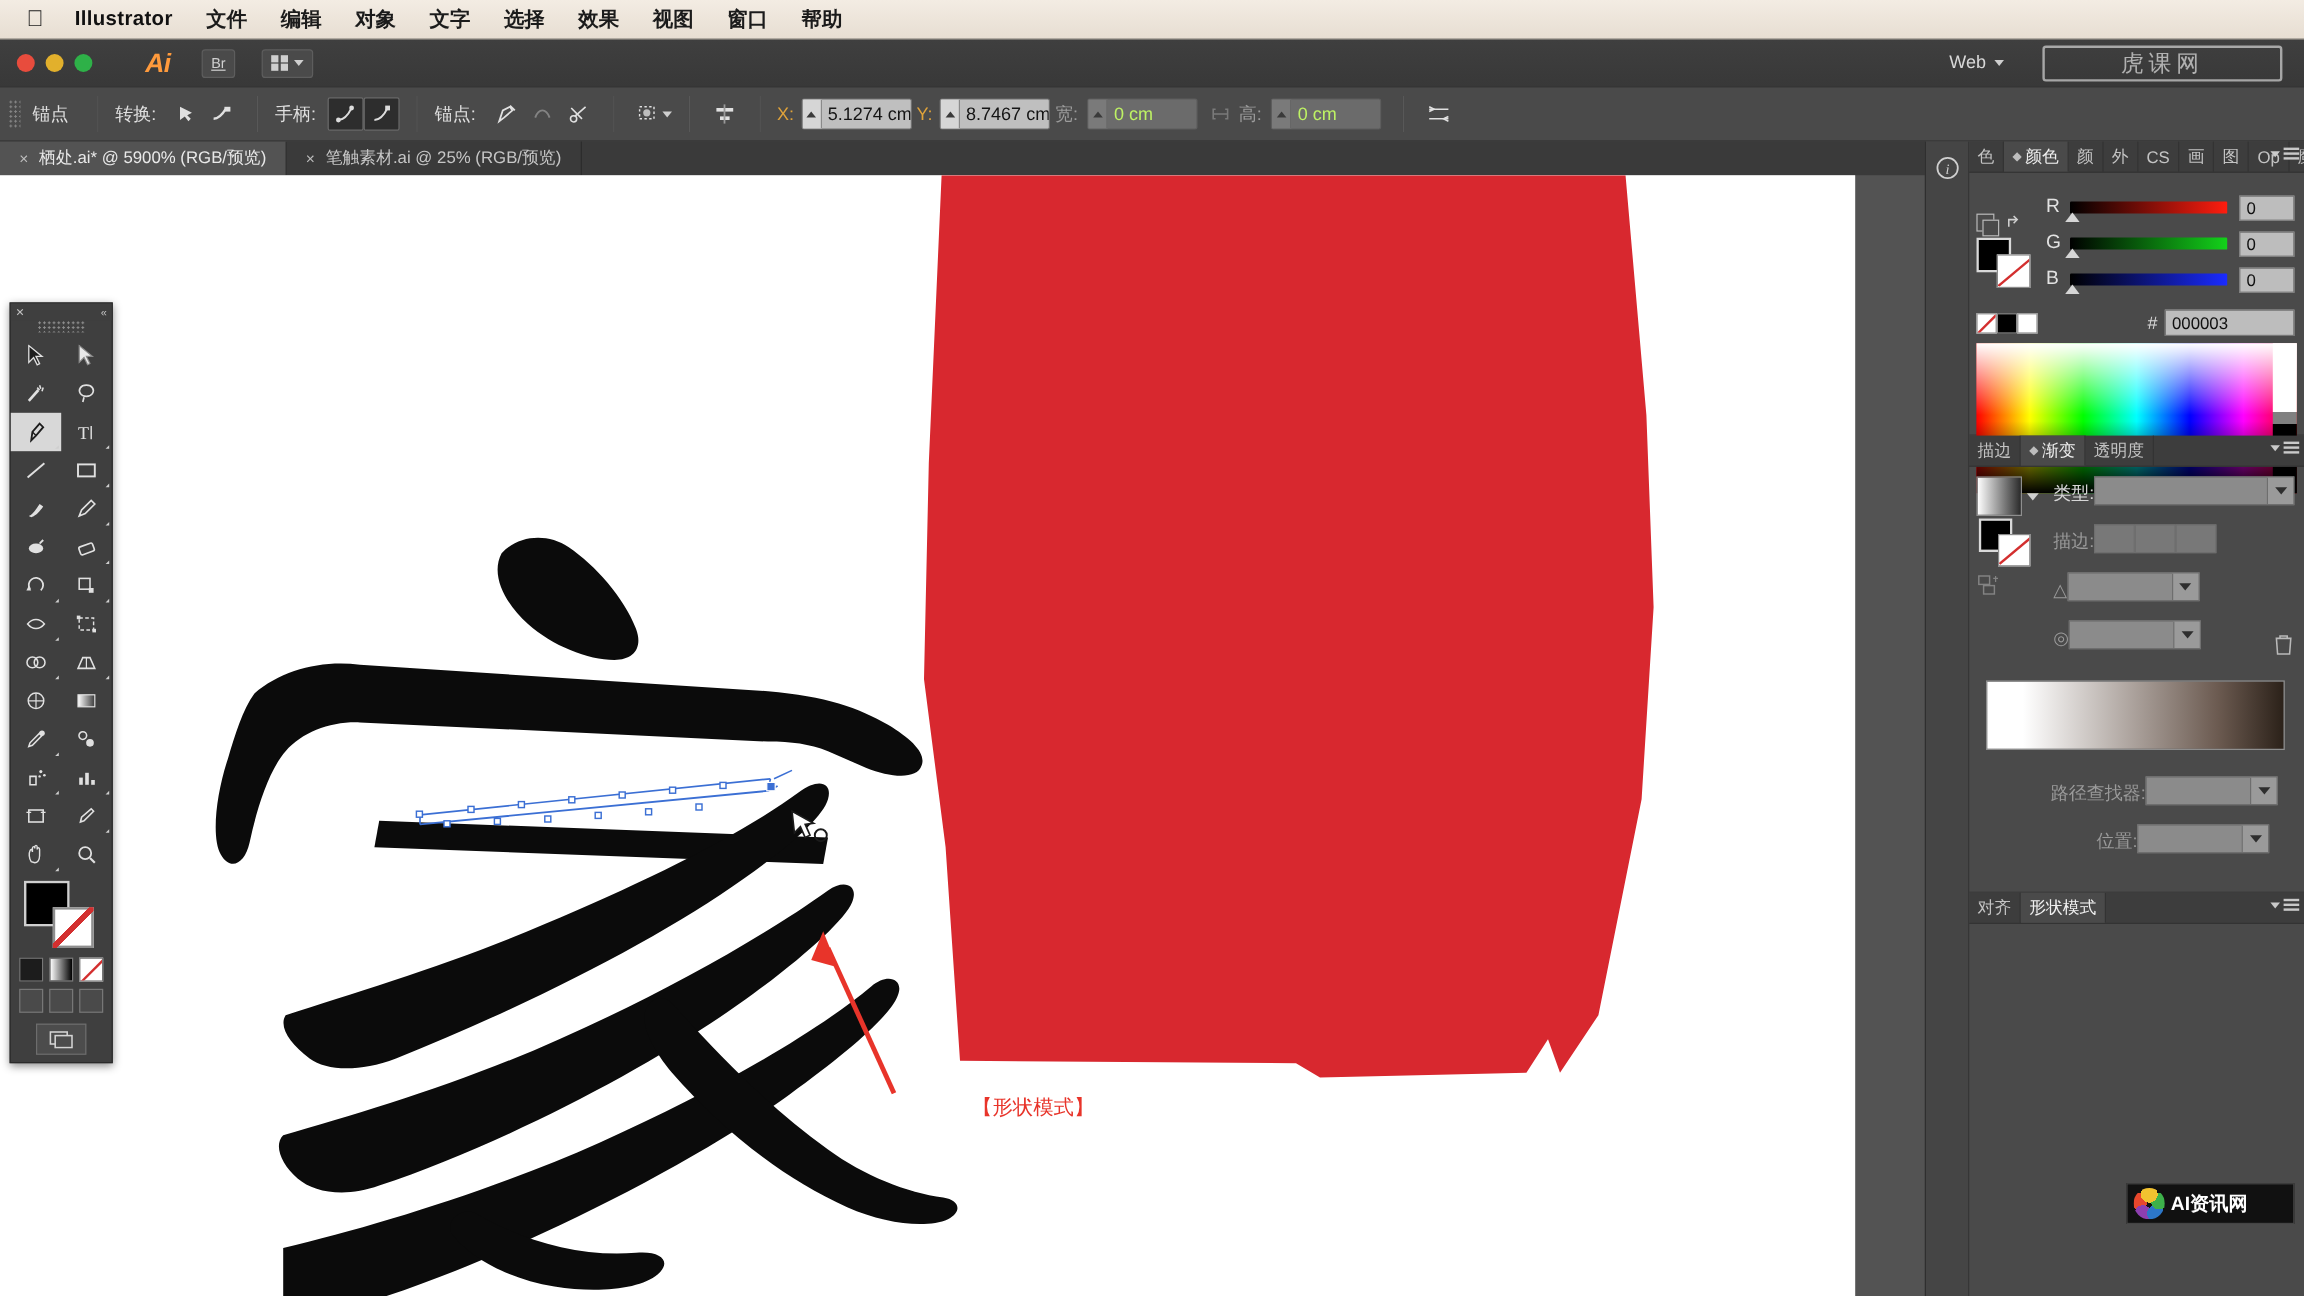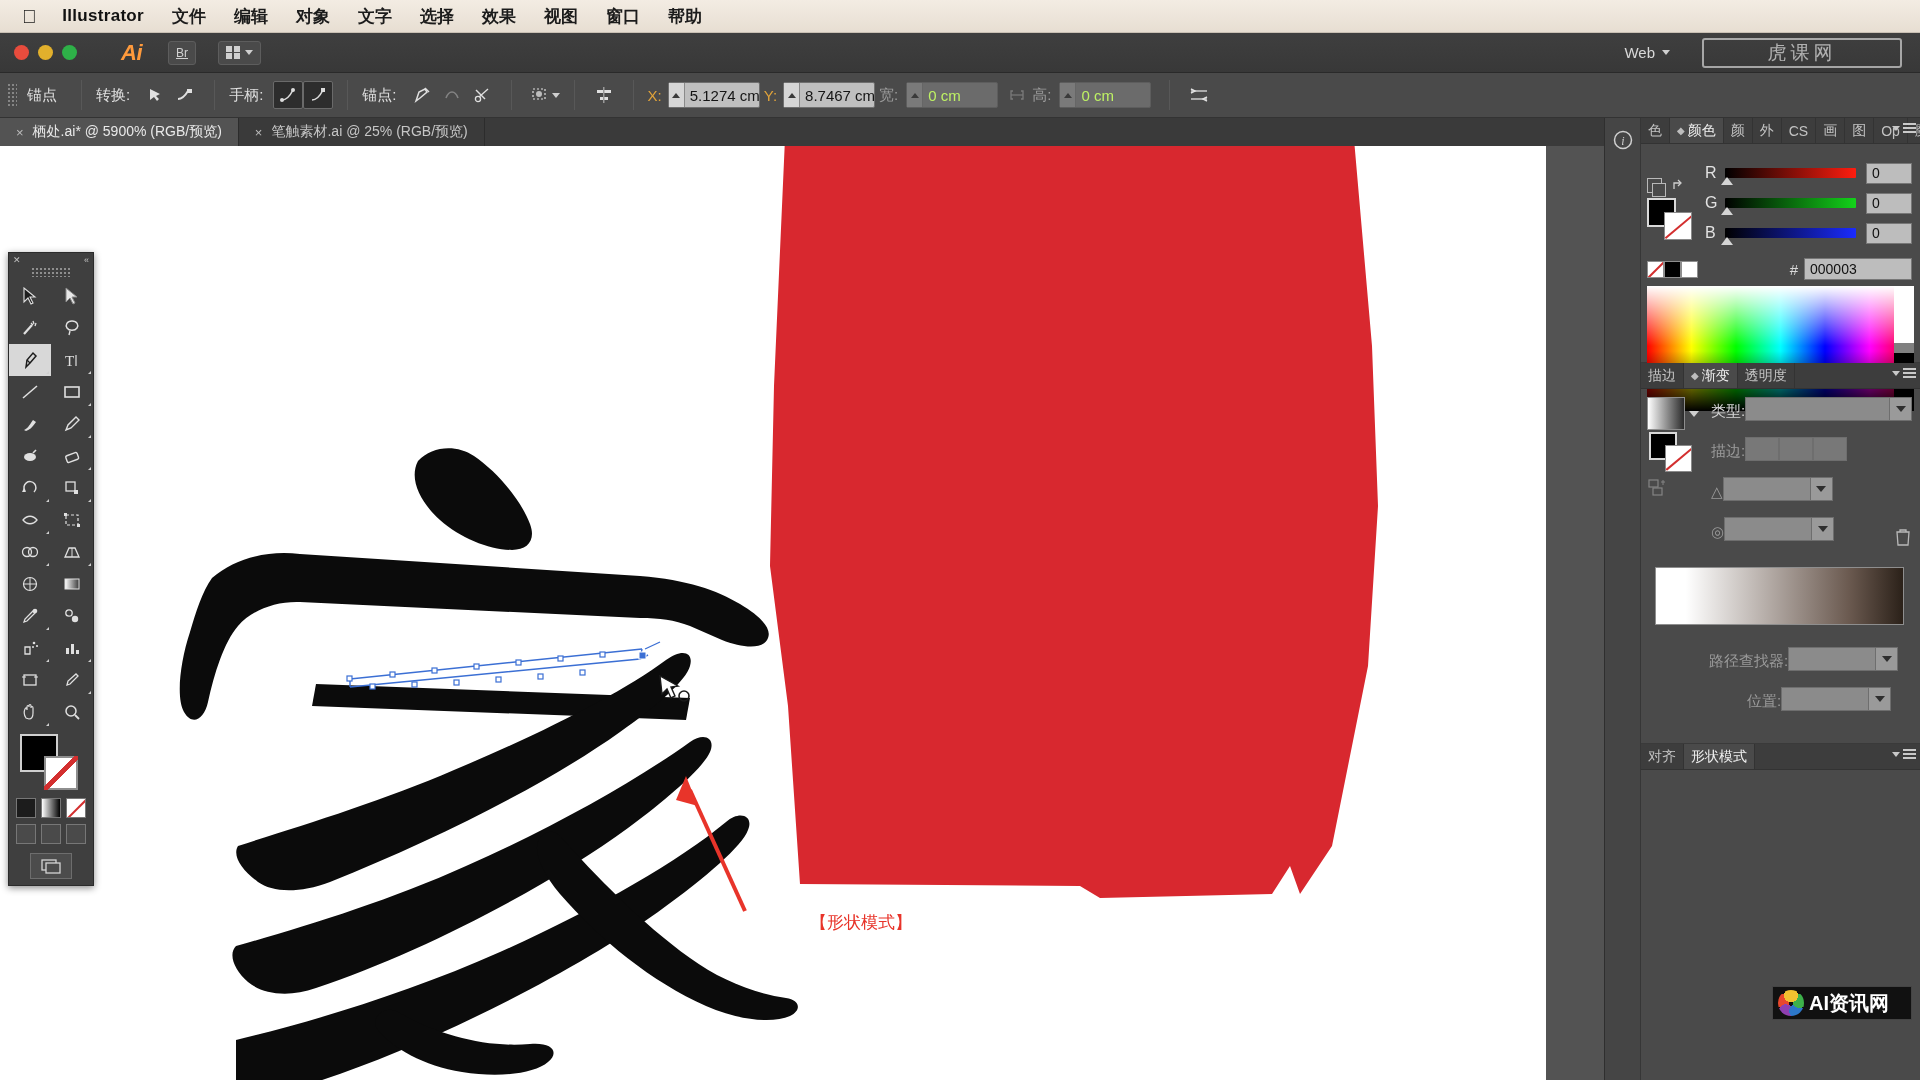--- a/index.html
+++ b/index.html
@@ -236,21 +236,21 @@
             border:1px solid #444; }
   .wm-flower { width:26px;height:26px;border-radius:50%;
     background:
      radial-gradient(circle at 50% 20%, #f2c230 0 7px, transparent 7px),
      radial-gradient(circle at 82% 42%, #3db14a 0 7px, transparent 7px),
      radial-gradient(circle at 70% 82%, #2c77c9 0 7px, transparent 7px),
      radial-gradient(circle at 30% 82%, #8e3fb0 0 7px, transparent 7px),
      radial-gradient(circle at 18% 42%, #e8472c 0 7px, transparent 7px),
      #111;
   }
-  .wm-bot span { color:#fff; font-size:20px; font-weight:bold; }
+  .wm-bot span { color:#fff; font-size:16px; font-weight:bold; }
   svg { display:block; }
 </style>
 </head>
 <body>
 
 <div id="app">
 
   <div class="osbar">
     <div class="apple"></div>
     <div class="appname">Illustrator</div>

